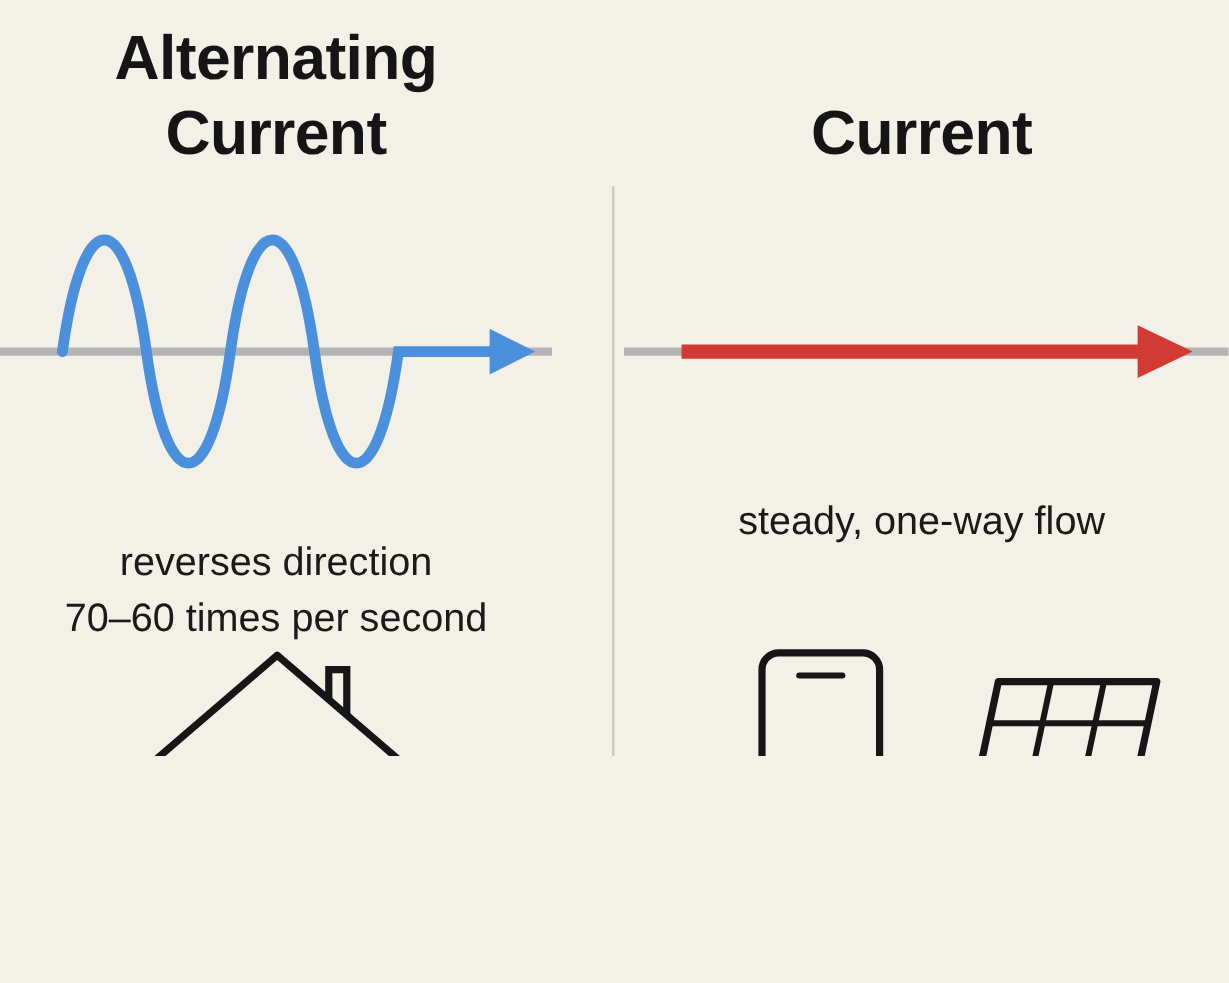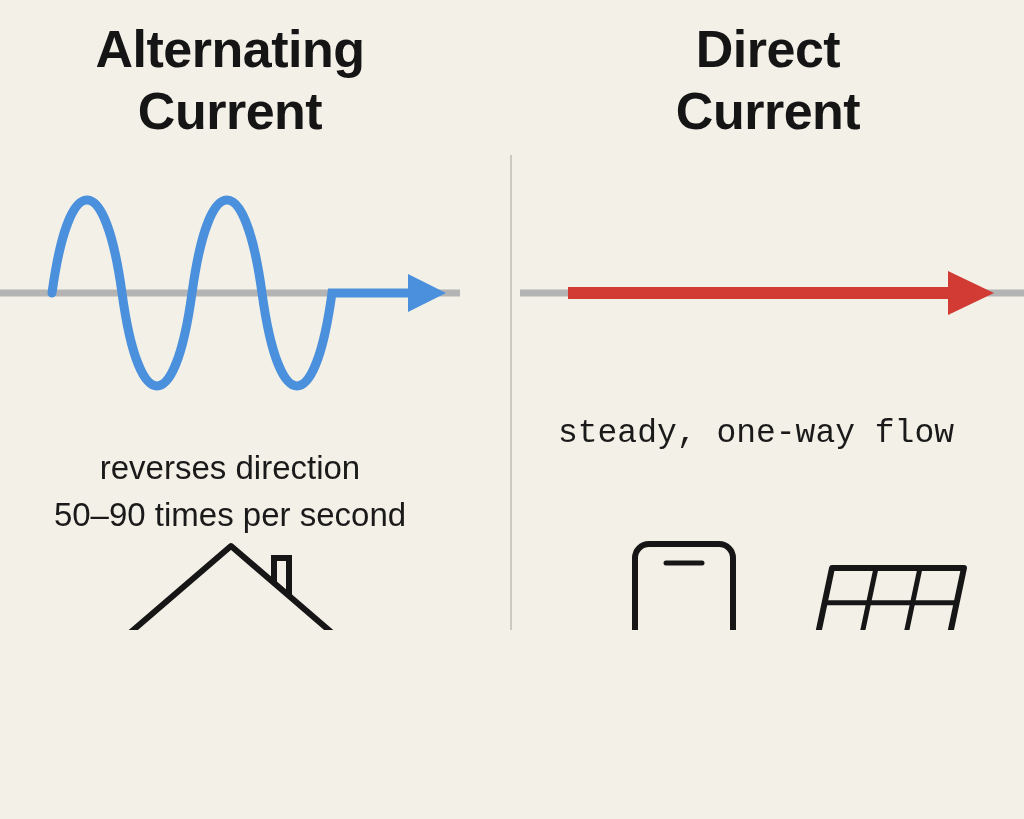--- a/index.html
+++ b/index.html
@@ -31,21 +31,21 @@
   .title.left  { left: 0;     width: 460px; }
   .title.right { left: 512px; width: 512px; }
   .caption {
     position: absolute;
     text-align: center;
     font-size: 33px;
     line-height: 47px;
     color: #1a1a1a;
   }
   .caption.left  { left: 0;     top: 406px; width: 460px; margin-top: 38px; }
-  .caption.right { left: 500px; top: 410px; width: 512px; font-family: Liberation Mono, monospace; }
+  .caption.right { left: 512px; top: 410px; width: 512px; }
   svg.graphic { position: absolute; display: block; overflow: visible; }
   .ac-wave   { left: 0;     top: 193px; }
   .dc-arrow  { left: 516px; top: 193px; }
   .house     { left: 116px; top: 538px; }
   .rev       { left: 0;     top: 746px; }
   .phone     { left: 558px; top: 540px; }
   .solar     { left: 794px; top: 560px; }
 </style>
 </head>
 <body>
@@ -65,41 +65,41 @@
              C 69,-24 105,-24 122,100
              C 139,224 175,224 192,100
              C 209,-24 245,-24 262,100
              C 279,224 315,224 332,100
              L 408,100" fill="none" stroke-width="9" stroke-linecap="round" stroke="#4a90dd"></path>
     <polygon points="408,81 446,100 408,119" fill="#4a90dd"></polygon>
   </svg>
 
   <p class="caption left">
     <span>reverses direction</span><br>
-    <span>50–90 times per second</span>
+    <span>70–60 times per second</span>
   </p>
 
   <svg class="graphic house" width="230" height="192" viewBox="0 0 230 192">
     <path d="M 158,45 L 158,20 L 173,20 L 173,58" fill="none" stroke="#161616" stroke-width="6"></path>
     <polygon points="8,100 115,8 222,100" fill="none" stroke="#161616" stroke-width="6" stroke-linejoin="round"></polygon>
     <rect x="32" y="100" width="166" height="86" fill="none" stroke="#161616" stroke-width="6"></rect>
     <rect x="62" y="122" width="34" height="64" fill="none" stroke="#161616" stroke-width="6"></rect>
     <rect x="126" y="122" width="34" height="32" fill="none" stroke="#161616" stroke-width="6"></rect>
   </svg>
 
   <svg class="graphic rev" width="460" height="52" viewBox="0 0 460 52">
     <line x1="0" y1="26" x2="460" y2="26" stroke-width="7" stroke="#b4b4b4"></line>
     <line x1="84" y1="26" x2="412" y2="26" stroke="#161616" stroke-width="11"></line>
     <polygon points="58,26 100,6 100,46" fill="#161616"></polygon>
     <polygon points="288,26 330,6 330,46" fill="#161616"></polygon>
     <polygon points="336,26 378,6 378,46" fill="#161616"></polygon>
   </svg>
 
   <h1 class="title right">
-    <span>Direct</span><br>
+    <br>
     <span>Current</span>
   </h1>
 
   <svg class="graphic dc-arrow" width="508" height="200" viewBox="0 0 508 200">
     <line x1="4" y1="100" x2="508" y2="100" stroke-width="7" stroke="#b4b4b4"></line>
     <line x1="52" y1="100" x2="434" y2="100" stroke-width="12" stroke="#d23b34"></line>
     <polygon points="432,78 478,100 432,122" fill="#d23b34"></polygon>
   </svg>
 
   <p class="caption right">

